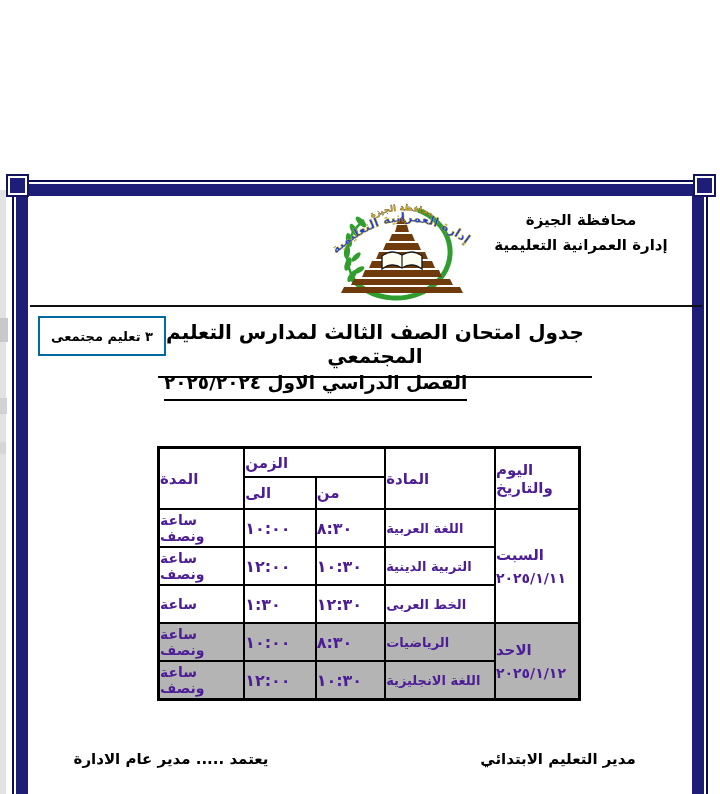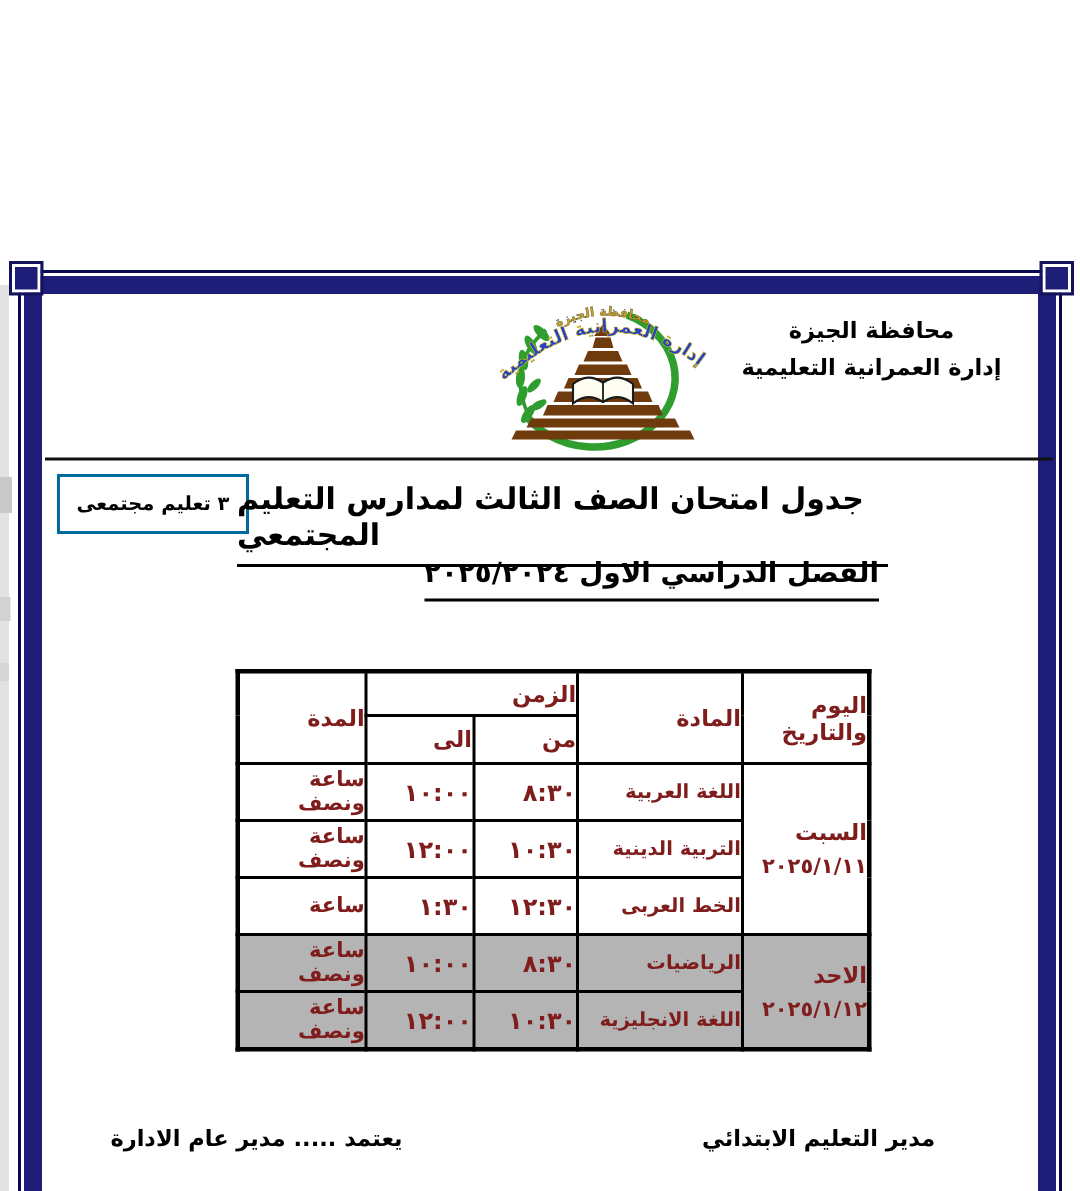--- a/index.html
+++ b/index.html
@@ -23,43 +23,43 @@
   .hdr-right{left:468px;top:208px;width:226px;text-align:center;direction:rtl;
     font-weight:bold;font-size:15px;line-height:25px;color:#000;}
   .hdr-left{left:34px;top:205px;width:268px;text-align:center;direction:rtl;
     font-weight:bold;font-size:13.5px;line-height:25px;color:#000;}
   .logo-box{left:328px;top:194px;width:148px;height:114px;}
   .rule{left:30px;top:305px;width:672px;height:2px;background:#111;}
   
   .badge{left:38px;top:316px;width:124px;height:36px;border:2px solid #0369a1;
     display:flex;align-items:center;justify-content:center;direction:rtl;
     font-weight:bold;font-size:13px;}
-  .title-wrap{left:158px;top:320px;width:434px;text-align:left;direction:rtl;}
+  .title-wrap{left:158px;top:320px;width:434px;text-align:center;direction:rtl;}
   .title-wrap span{display:inline-block;font-weight:bold;font-size:20px;
     border-bottom:2.5px solid #000;padding-bottom:8px;}
-  .subtitle-wrap{left:152px;top:372px;width:434px;text-align:right;direction:rtl;}
+  .subtitle-wrap{left:164px;top:372px;width:434px;text-align:left;direction:rtl;}
   .subtitle-wrap span{display:inline-block;font-weight:bold;font-size:18.5px;
     border-bottom:2px solid #000;padding-bottom:6px;}
   
   .tbl{left:157px;top:446px;}
   table{border-collapse:collapse;table-layout:fixed;width:424px;direction:rtl;
     border:3px solid #000;background:#fff;}
-  th,td{border:2px solid #000;text-align:right;vertical-align:middle;
-    font-weight:bold;color:#7f1d1d;padding:0;}
+  th,td{border:2px solid #000;text-align:left;vertical-align:middle;
+    font-weight:bold;color:#4c1d95;padding:0;}
   thead tr.h1 th{height:27px;font-size:15px;}
   thead tr.h2 th{height:30px;font-size:15px;}
   tbody td{height:36px;}
   td.subj{font-size:13px;}
   td.time{font-size:16px;letter-spacing:3px;}
   td.dur{font-size:14px;margin-left:36px;}
   td.day-cell .day{font-size:15px;margin-bottom:6px;}
   td.day-cell .date{font-size:14px;}
   tr.shaded td{background:#b4b4b4;}
   
-  .foot-right{left:468px;top:750px;width:180px;text-align:left;direction:rtl;
+  .foot-right{left:468px;top:750px;width:180px;text-align:center;direction:rtl;
     font-weight:bold;font-size:15px;}
   .foot-left{left:50px;top:750px;width:242px;text-align:center;direction:rtl;
     font-weight:bold;font-size:15px;}
 </style>
 </head>
 <body>
 
 <div class="abs edge-strip"></div>
 <div class="abs edge-mark1"></div>
 <div class="abs edge-mark2"></div>

